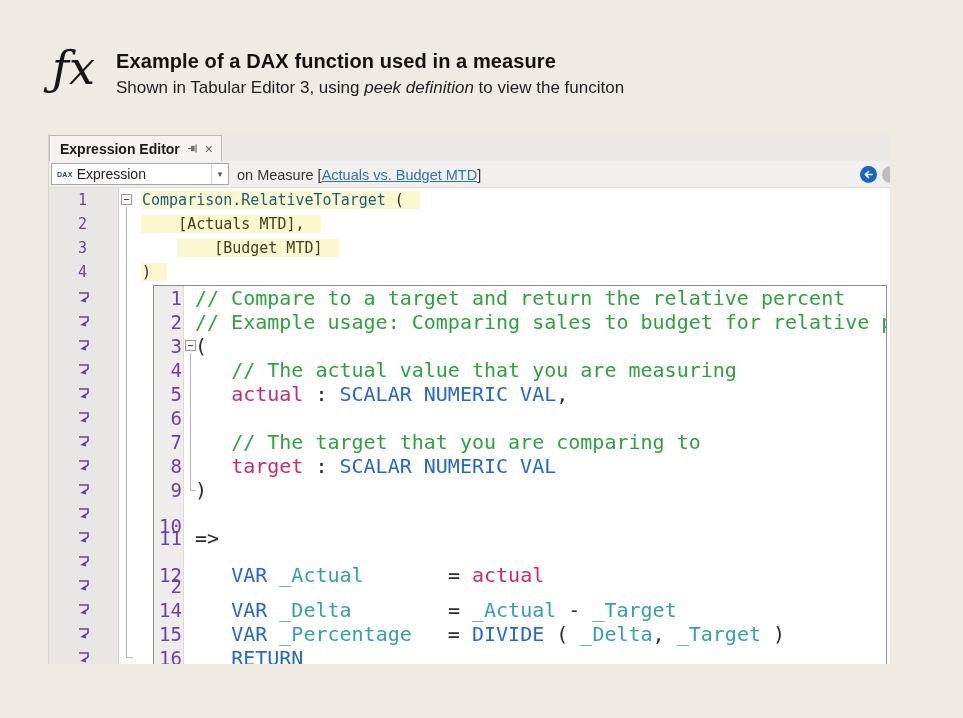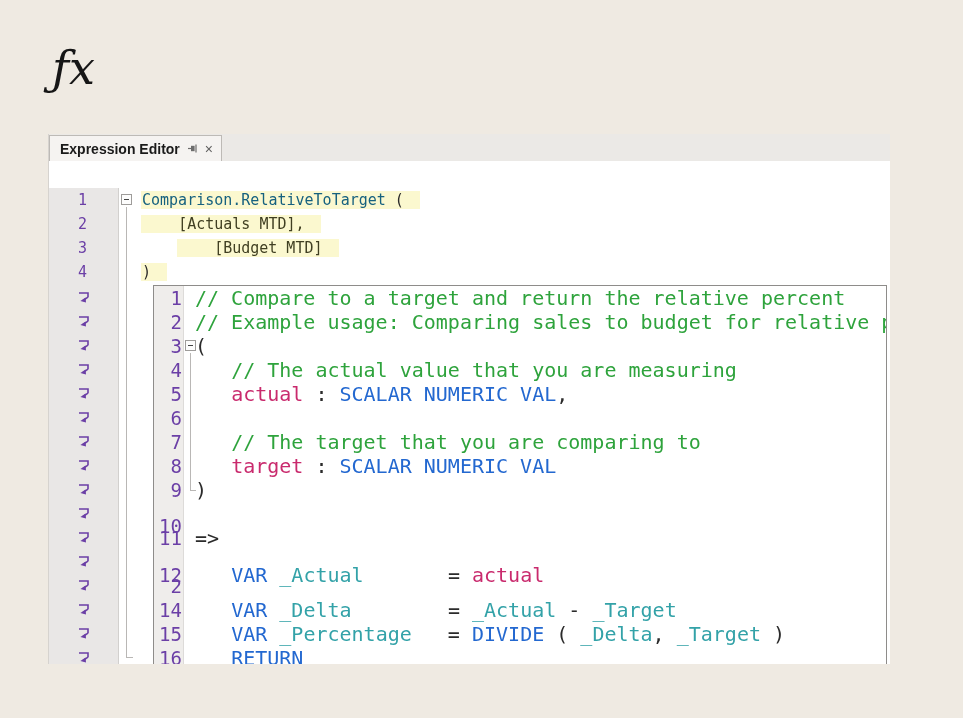--- a/index.html
+++ b/index.html
@@ -68,40 +68,67 @@
   .tok-plain{color:var(--tok-plain);} .tok-function{color:var(--tok-function);}
   .tok-measure{color:var(--tok-measure);} .tok-comment{color:var(--tok-comment);}
   .tok-keyword{color:var(--tok-keyword);} .tok-parameter{color:var(--tok-parameter);}
   .tok-variable{color:var(--tok-variable);}
 </style>
 </head>
 <body>
 
 <div class="header">
   <div class="fx-glyph">ƒx</div>
+  <div class="titles">
+    <div class="title">Example of a DAX function used in a measure</div>
+    <div class="subtitle"><span>Shown in Tabular Editor 3, using </span><em>peek definition</em><span> to view the funciton</span></div>
+  </div>
 </div>
 
 <div class="window">
 
   <div class="tabbar">
     <div class="tab">
       <span class="tab-label">Expression Editor</span>
       <span class="icon">
         <svg width="11" height="11" viewBox="0 0 11 11">
             <g stroke="#6d6d6d" stroke-width="1.2" fill="none">
               <path d="M1 5.5 H4"></path>
               <rect x="4" y="2.8" width="3.6" height="5.4" fill="#6d6d6d" stroke="none"></rect>
               <path d="M9 1.5 V9.5"></path>
             </g>
           </svg>
       </span>
       <span class="tab-close">×</span>
     </div>
   </div>
 
+  <div class="toolbar">
+    <div class="dd">
+      <span class="dd-badge">DAX</span>
+      <span class="dd-value">Expression</span>
+      <span class="dd-arrow">▾</span>
+    </div>
+    <div class="context">
+        <span>on Measure [</span>
+        <a>Actuals vs. Budget MTD</a>
+        <span>]</span>
+      </div>
+    <div class="nav">
+      <div class="circ back">
+        <svg width="11" height="11" viewBox="0 0 12 12">
+            <g stroke="#fff" stroke-width="1.8" fill="none" stroke-linecap="round">
+              <path d="M10 6 H3"></path>
+              <path d="M6 2.7 L2.7 6 L6 9.3"></path>
+            </g>
+          </svg>
+      </div>
+      <div class="circ fwd"></div>
+    </div>
+  </div>
 
   <div class="code-area" id="code-area">
     <div class="gutter" id="outer-gutter">
         <div class="g-num" style="top: 0px; line-height: 24px;">1</div>
         <div class="g-num" style="top: 24px; line-height: 24px;">2</div>
         <div class="g-num" style="top: 48px; line-height: 24px;">3</div>
         <div class="g-num" style="top: 72px; line-height: 24px;">4</div>
         <div class="g-wrap" style="top: 102px;">
   <svg width="14" height="14" viewBox="0 0 14 14">
             <g stroke="#6B3FA6" stroke-width="1.6" fill="none">

